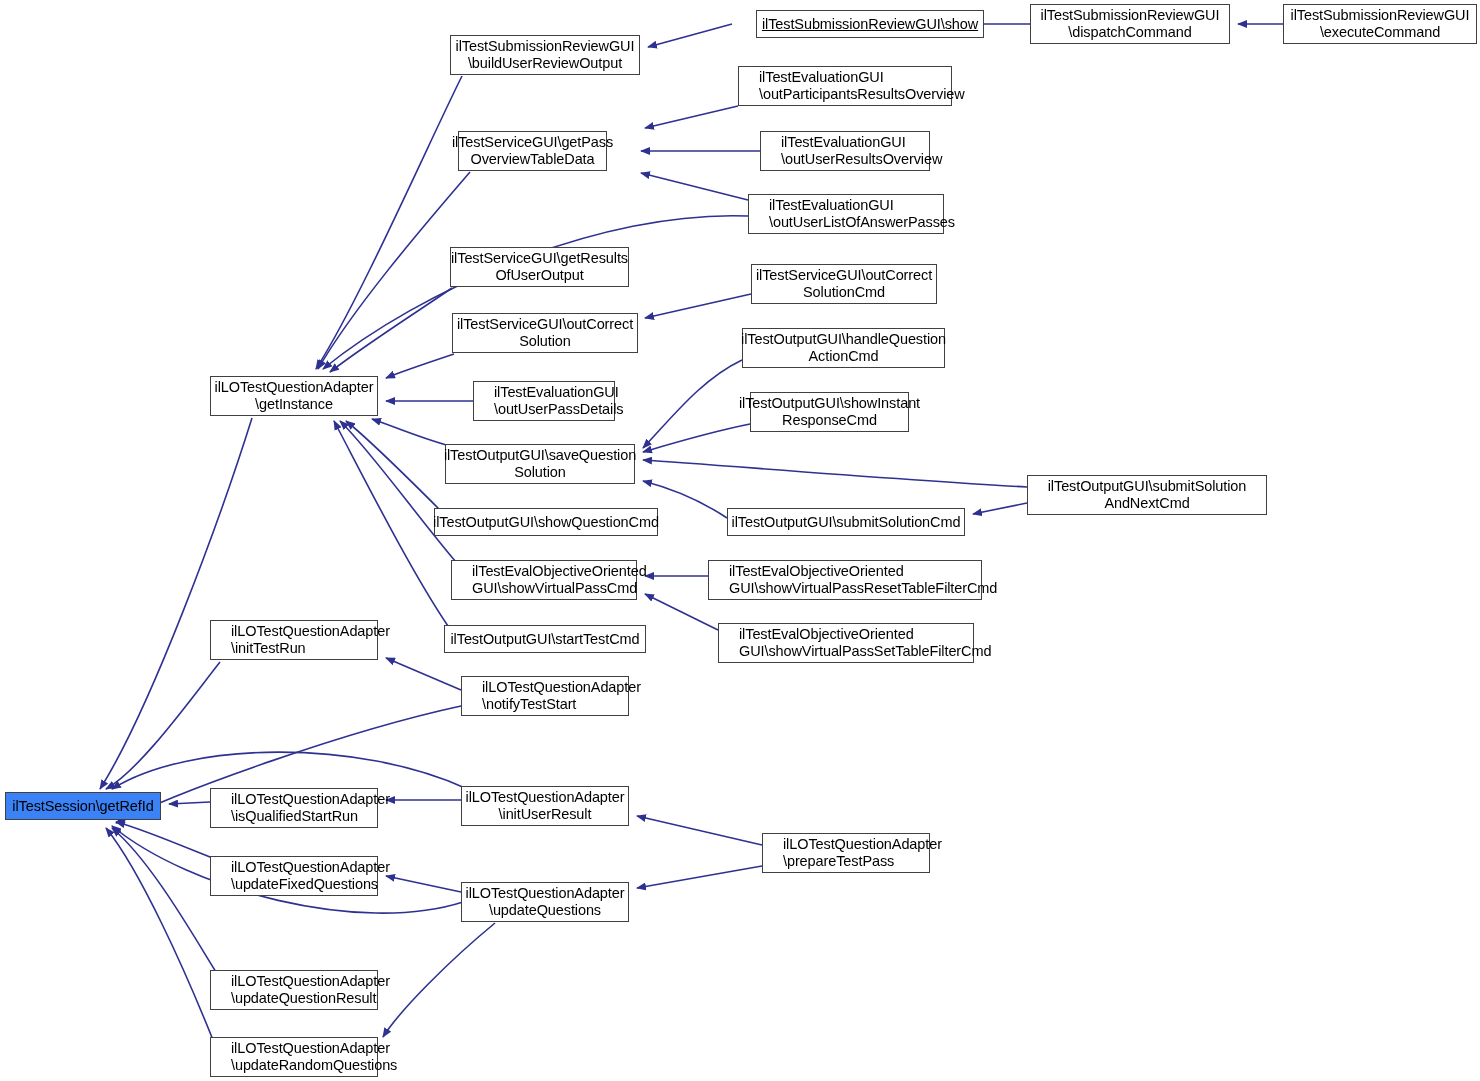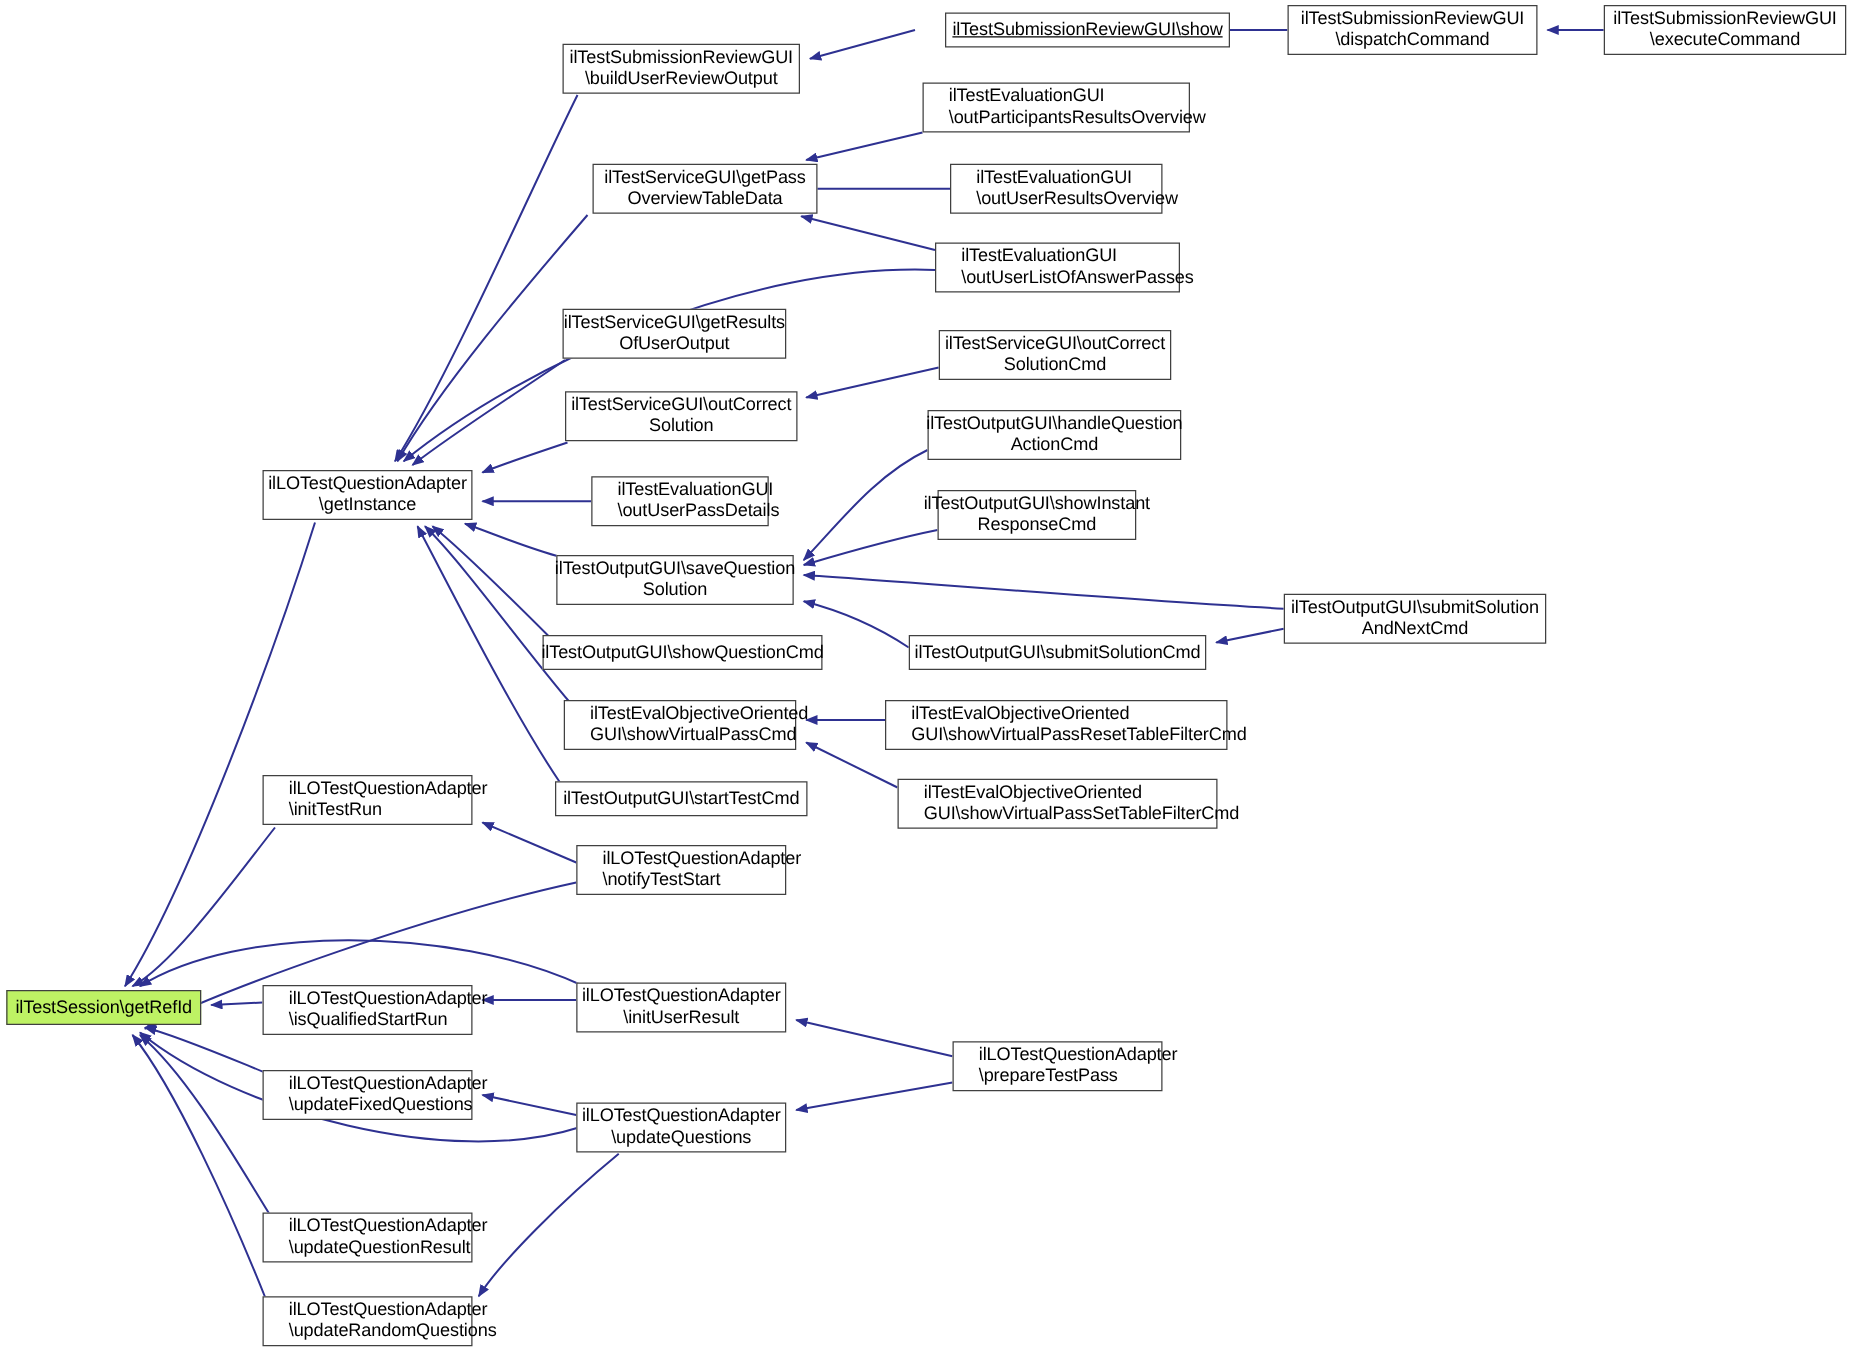--- a/index.html
+++ b/index.html
@@ -34,21 +34,21 @@
     line-height: 17px;
     display: flex;
     align-items: center;
     justify-content: center;
     text-align: center;
     white-space: pre-line;
     letter-spacing: -0.1px;
     z-index: 2;
   }
   .node.highlight {
-    background: #bef264;
+    background: #3b82f6;
     border-color: #404040;
   }
   .node.leftalign {
     justify-content: flex-start;
     text-align: left;
     padding-left: 20px;
   }
 </style>
 </head>
 <body>
@@ -106,21 +106,21 @@
       <div class="node highlight" style="left: 5px; top: 792px; width: 156px; height: 28px;">ilTestSession\getRefId</div>
       <div class="node" style="left: 450px; top: 35px; width: 190px; height: 40px;">ilTestSubmissionReviewGUI
 \buildUserReviewOutput</div>
       <div class="node" style="left: 756px; top: 10px; width: 228px; height: 28px; text-decoration: underline;">ilTestSubmissionReviewGUI\show</div>
       <div class="node" style="left: 1030px; top: 4px; width: 200px; height: 40px;">ilTestSubmissionReviewGUI
 \dispatchCommand</div>
       <div class="node" style="left: 1283px; top: 4px; width: 194px; height: 40px;">ilTestSubmissionReviewGUI
 \executeCommand</div>
       <div class="node leftalign" style="left: 738px; top: 66px; width: 214px; height: 40px;">ilTestEvaluationGUI
 \outParticipantsResultsOverview</div>
-      <div class="node" style="left: 474px; top: 131px; width: 180px; height: 40px;">ilTestServiceGUI\getPass
+      <div class="node" style="left: 458px; top: 131px; width: 149px; height: 40px;">ilTestServiceGUI\getPass
 OverviewTableData</div>
       <div class="node leftalign" style="left: 760px; top: 131px; width: 170px; height: 40px;">ilTestEvaluationGUI
 \outUserResultsOverview</div>
       <div class="node leftalign" style="left: 748px; top: 194px; width: 196px; height: 40px;">ilTestEvaluationGUI
 \outUserListOfAnswerPasses</div>
       <div class="node" style="left: 450px; top: 247px; width: 179px; height: 40px;">ilTestServiceGUI\getResults
 OfUserOutput</div>
       <div class="node" style="left: 751px; top: 264px; width: 186px; height: 40px;">ilTestServiceGUI\outCorrect
 SolutionCmd</div>
       <div class="node" style="left: 452px; top: 313px; width: 186px; height: 40px;">ilTestServiceGUI\outCorrect
@@ -128,21 +128,21 @@
       <div class="node" style="left: 742px; top: 328px; width: 203px; height: 40px;">ilTestOutputGUI\handleQuestion
 ActionCmd</div>
       <div class="node" style="left: 210px; top: 376px; width: 168px; height: 40px;">ilLOTestQuestionAdapter
 \getInstance</div>
       <div class="node leftalign" style="left: 473px; top: 381px; width: 142px; height: 40px;">ilTestEvaluationGUI
 \outUserPassDetails</div>
       <div class="node" style="left: 750px; top: 392px; width: 159px; height: 40px;">ilTestOutputGUI\showInstant
 ResponseCmd</div>
       <div class="node" style="left: 445px; top: 444px; width: 190px; height: 40px;">ilTestOutputGUI\saveQuestion
 Solution</div>
-      <div class="node" style="left: 1027px; top: 475px; width: 210px; height: 40px;">ilTestOutputGUI\submitSolution
+      <div class="node" style="left: 1027px; top: 475px; width: 240px; height: 40px;">ilTestOutputGUI\submitSolution
 AndNextCmd</div>
       <div class="node" style="left: 434px; top: 508px; width: 224px; height: 28px;">ilTestOutputGUI\showQuestionCmd</div>
       <div class="node" style="left: 727px; top: 508px; width: 238px; height: 28px;">ilTestOutputGUI\submitSolutionCmd</div>
       <div class="node leftalign" style="left: 451px; top: 560px; width: 186px; height: 40px;">ilTestEvalObjectiveOriented
 GUI\showVirtualPassCmd</div>
       <div class="node leftalign" style="left: 708px; top: 560px; width: 274px; height: 40px;">ilTestEvalObjectiveOriented
 GUI\showVirtualPassResetTableFilterCmd</div>
       <div class="node leftalign" style="left: 210px; top: 620px; width: 168px; height: 40px;">ilLOTestQuestionAdapter
 \initTestRun</div>
       <div class="node" style="left: 444px; top: 625px; width: 202px; height: 28px;">ilTestOutputGUI\startTestCmd</div>

